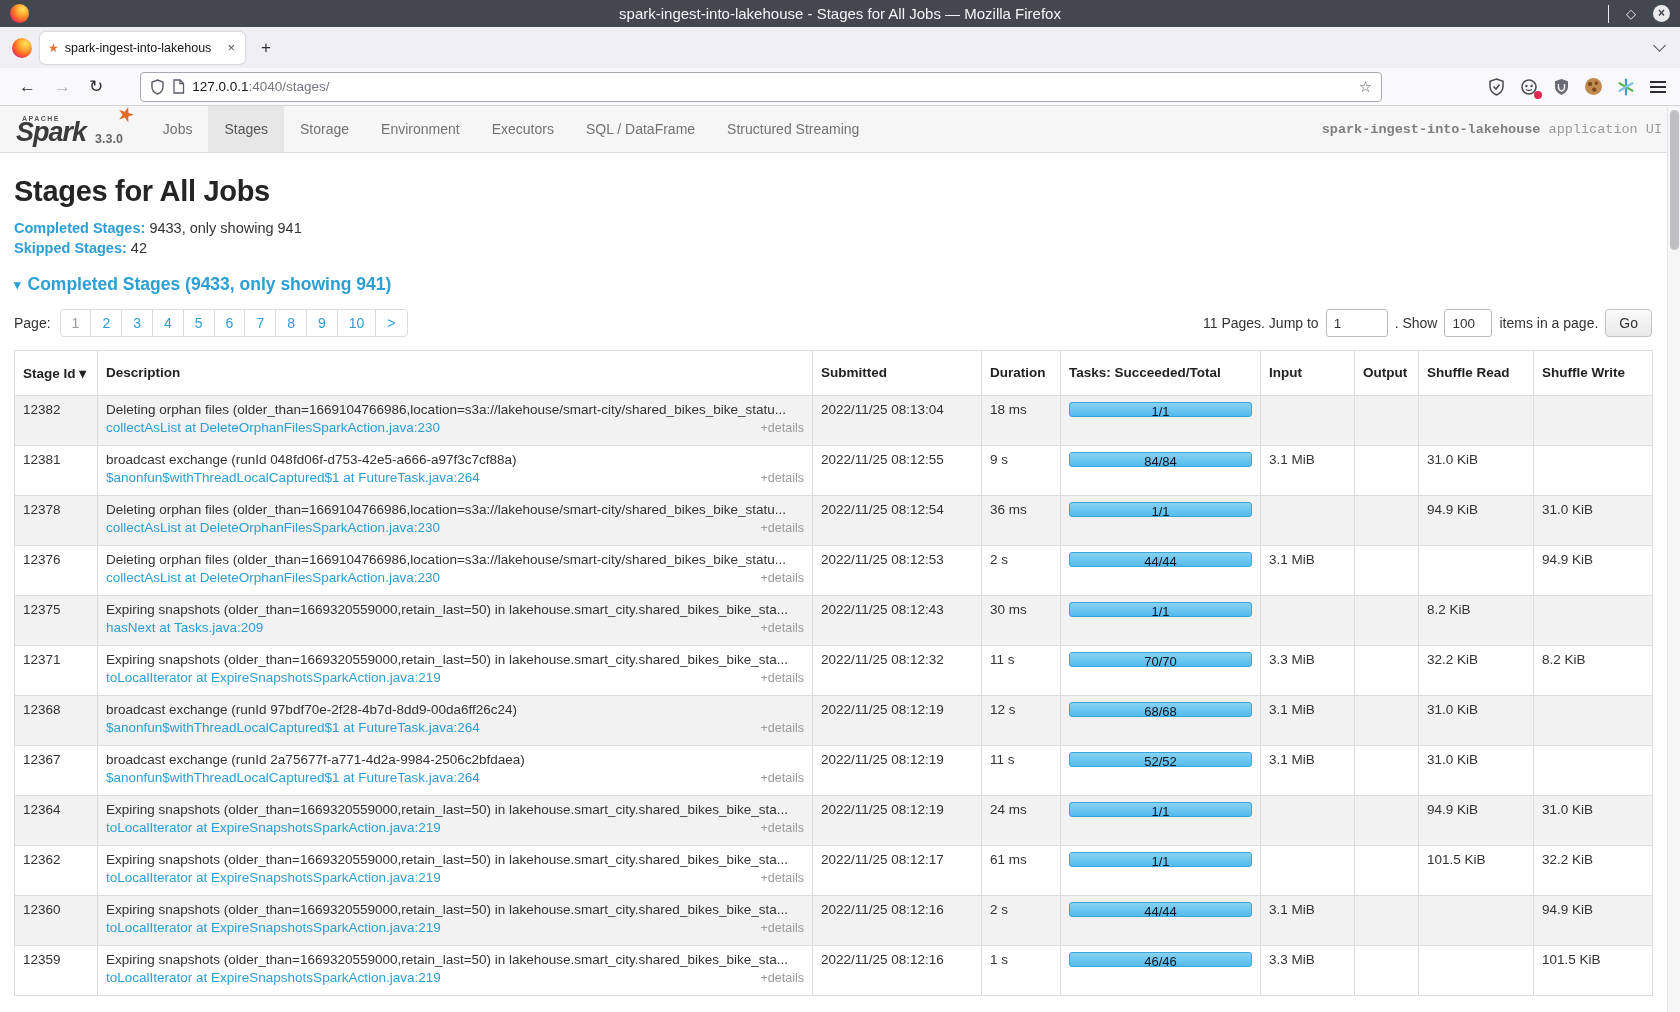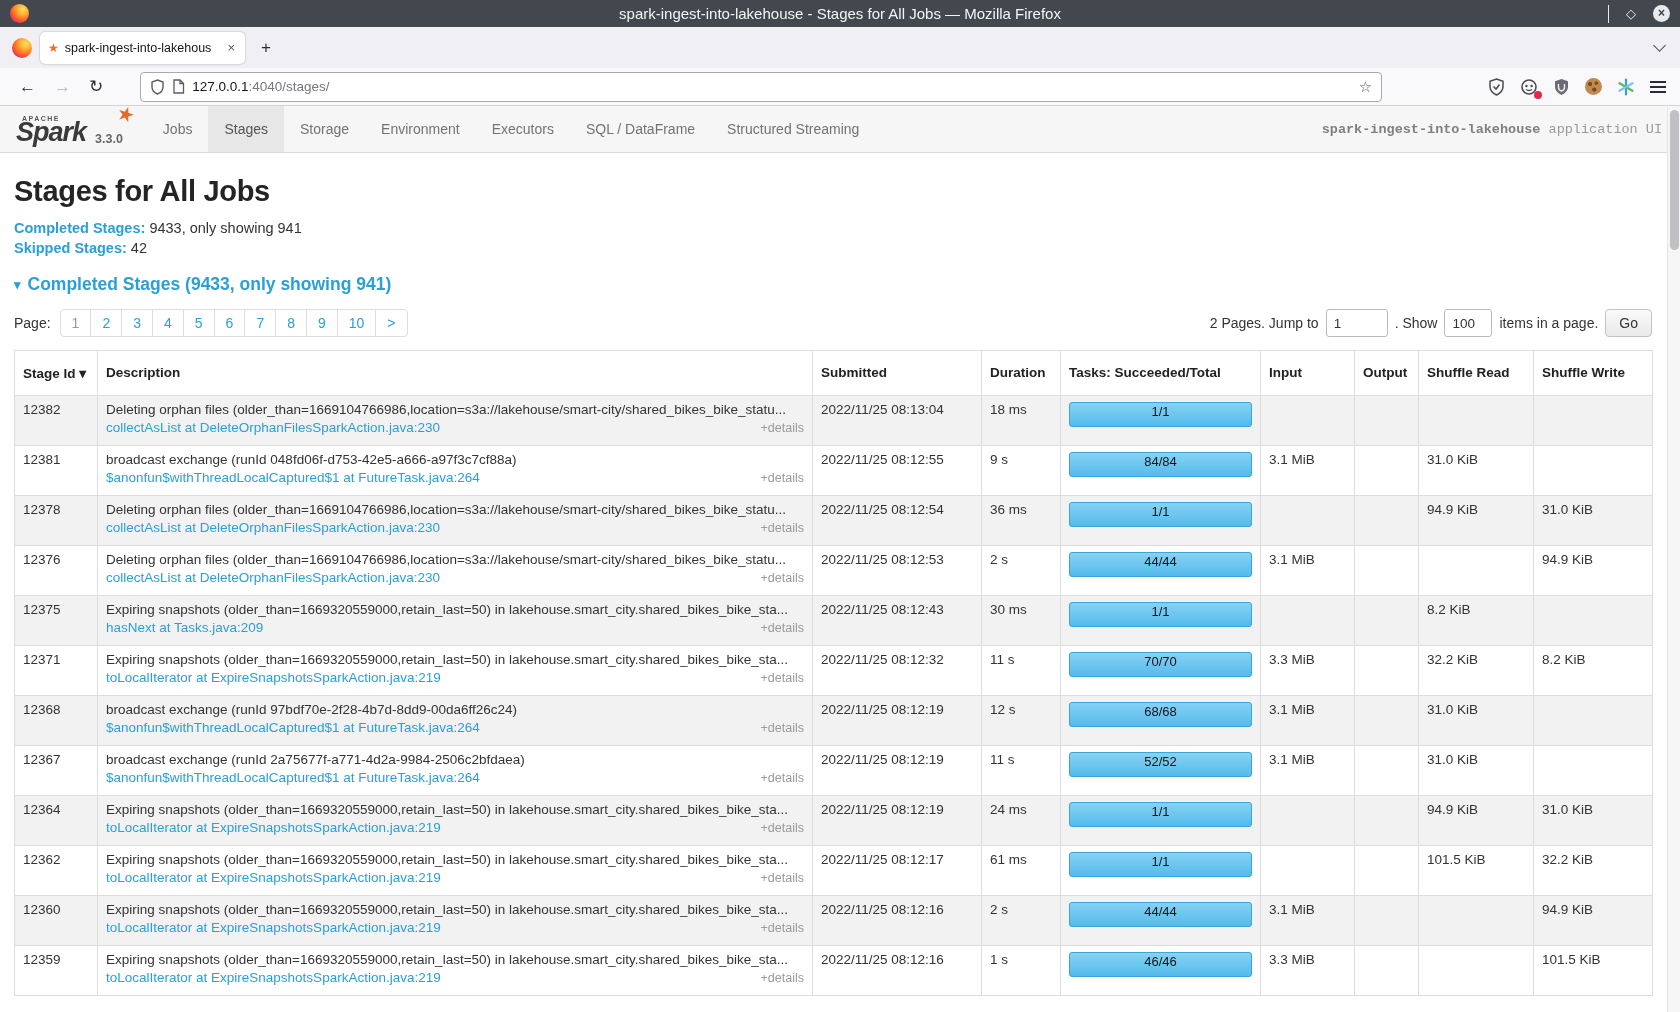--- a/index.html
+++ b/index.html
@@ -103,21 +103,21 @@
   
   table.stages { border-collapse:collapse; table-layout:fixed; width:1638px; }
   .stages th, .stages td { border:1px solid #ddd; text-align:left; vertical-align:top; }
   .stages th { padding:14px 8px; font-size:13.5px; color:#222; height:29px; background:#fff; }
   .stages td { padding:6px 8px; font-size:13.5px; color:#333; height:50px; }
   .stages tbody tr:nth-child(odd) td { background:#f2f2f2; }
   .desc-line1 { white-space:nowrap; overflow:hidden; }
   .desc-line2 { display:flex; justify-content:space-between; align-items:baseline; margin-top:3px; }
   .desc-link { color:var(--link); text-decoration:none; white-space:nowrap; overflow:hidden; }
   .details-label { color:#9a9a9a; font-size:12.5px; flex:0 0 auto; margin-left:8px; }
-  .progress { height:25px; background:linear-gradient(to bottom,#87d2f3,#54bbec);
+  .progress { height:15px; background:linear-gradient(to bottom,#87d2f3,#54bbec);
     border:1px solid #3aa5d8; border-radius:3px; text-align:center; font-size:13px;
     line-height:18px; color:#15141a; }
 
   
   .scrollbar { position:fixed; top:107px; right:0; width:13px; bottom:0; background:#f6f6f7;
     border-left:1px solid #e5e5e8; }
   .scroll-thumb { width:9px; margin:3px auto 0; height:140px; background:#bfbfc4; border-radius:5px; }
 
   svg.icon { display:block; }
 </style>
@@ -259,21 +259,21 @@
 
   <button class="page-btn">8</button>
 
   <button class="page-btn">9</button>
 
   <button class="page-btn">10</button>
 
   <button class="page-btn next">&gt;</button>
 </div>
     <div class="right-controls">
-      <span>2 Pages. Jump to</span>
+      <span>11 Pages. Jump to</span>
       <input value="1" style="">
       <span>. Show</span>
       <input class="show-input" value="100" style="">
       <span>items in a page.</span>
       <button class="go-btn">Go</button>
     </div>
   </div>
 
   <table class="stages">
     <colgroup>

